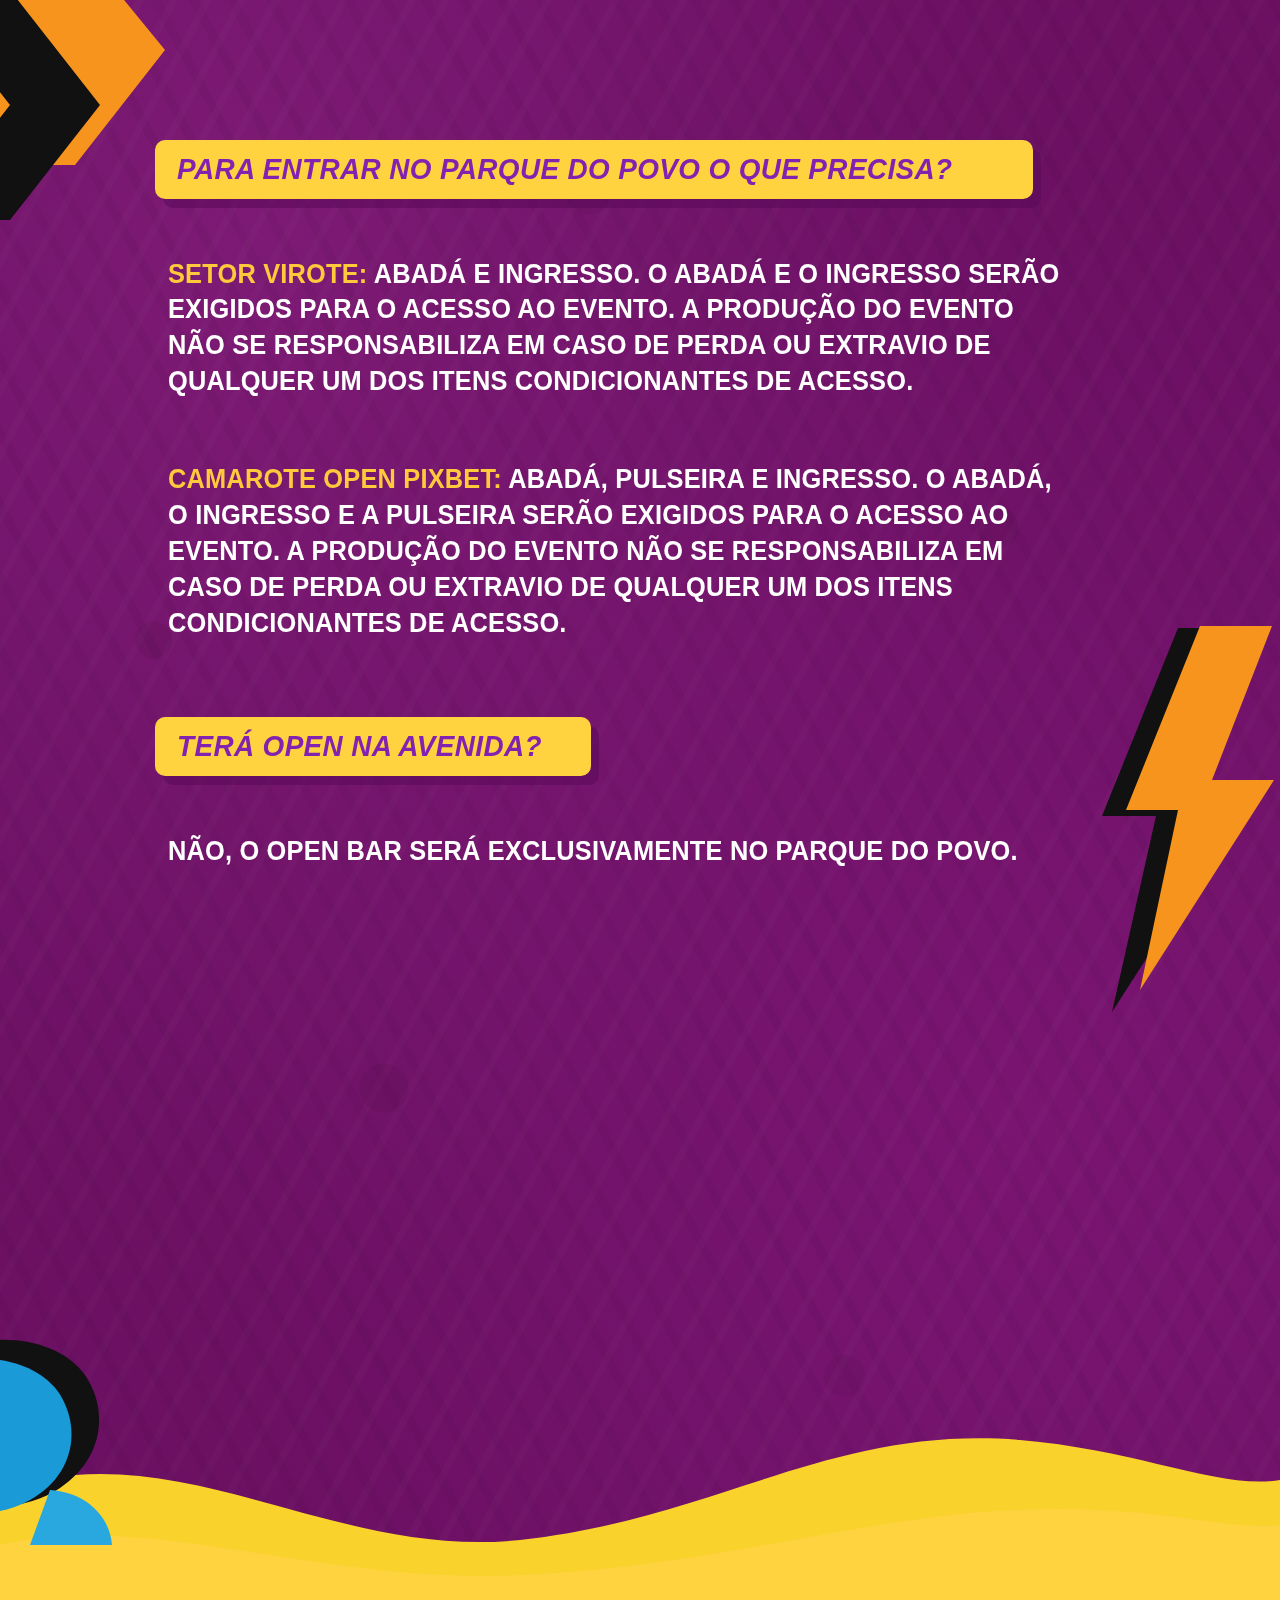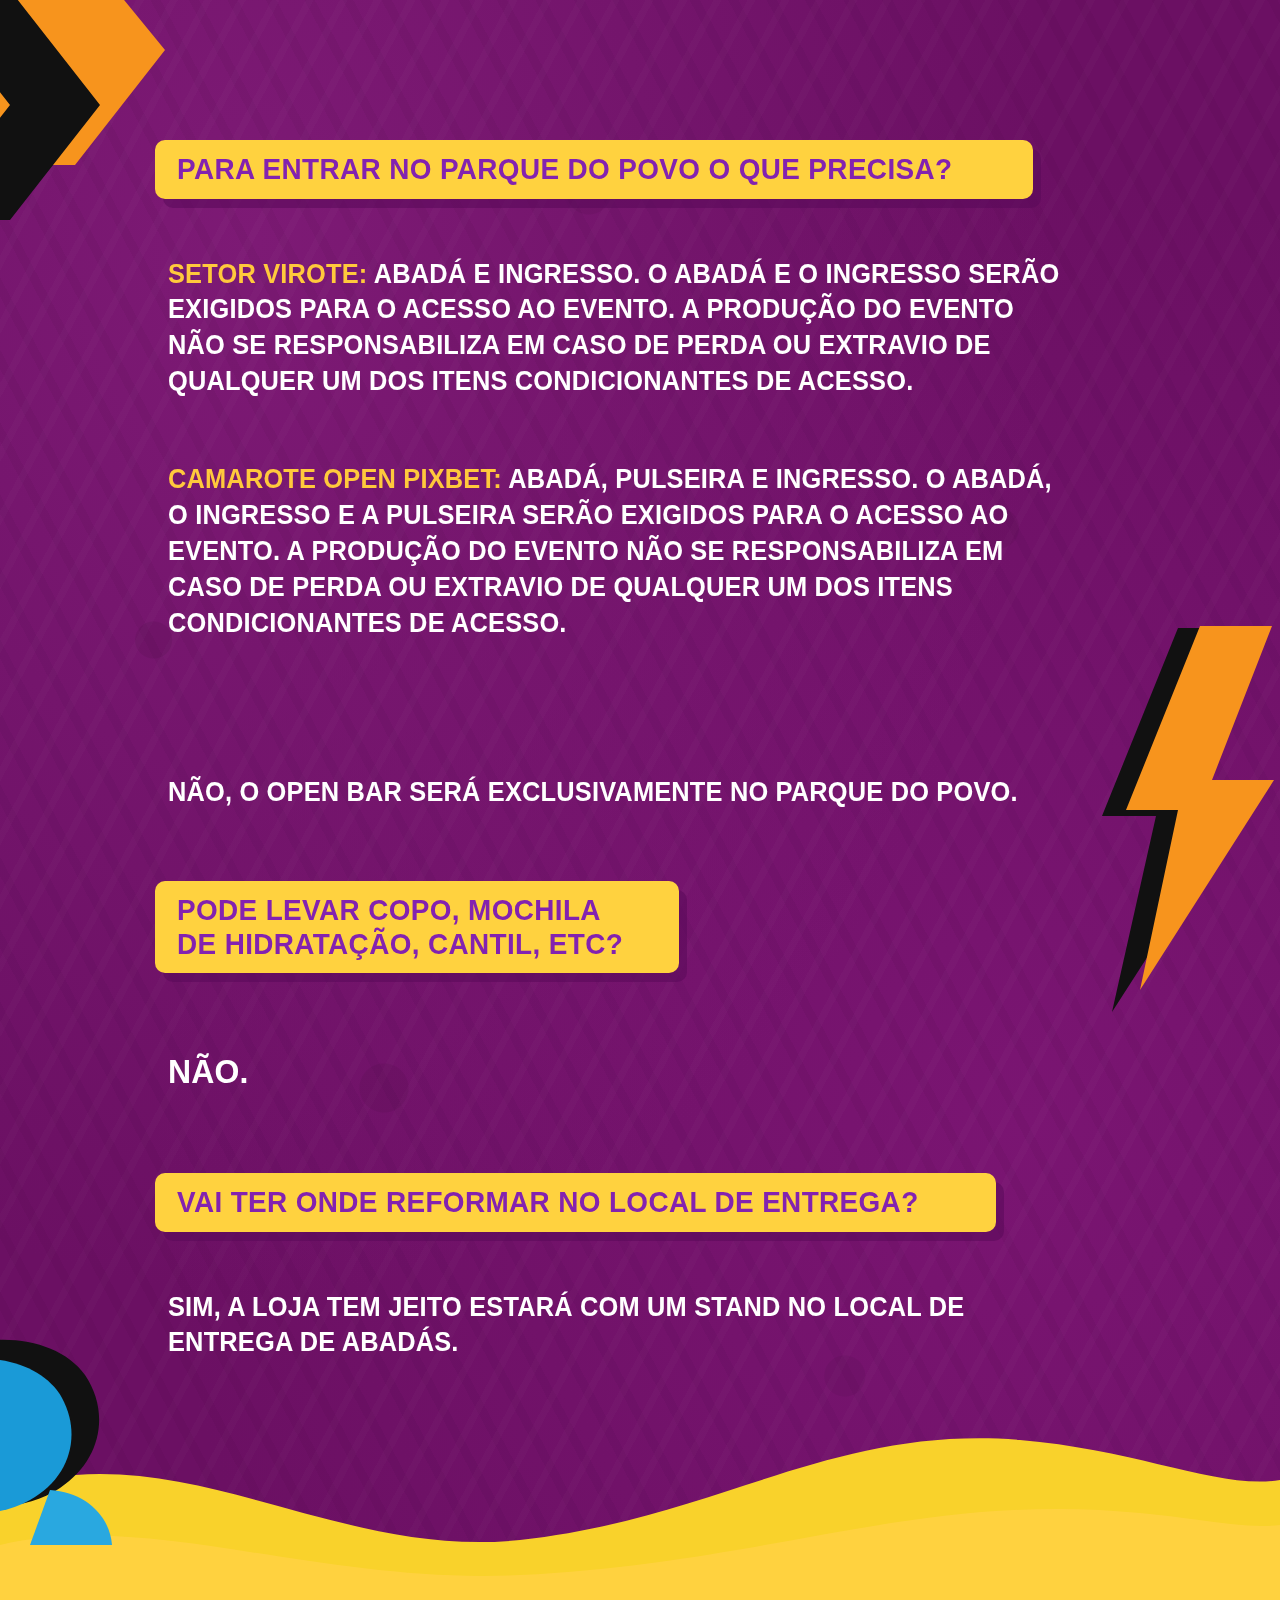--- a/index.html
+++ b/index.html
@@ -65,20 +65,21 @@
 
   .qbox {
     display: inline-block;
     position: relative;
     background: #ffd23f;
     color: #7a1fa2;
     border-radius: 10px;
     padding: 12px 22px 13px 22px;
     margin-left: 155px;
     box-shadow: 8px 9px 0 rgba(90,10,90,0.55);
+    font-style: italic;
   }
   .qbox .qtext {
     display: block;
     font-size: 30px;
     line-height: 1.12;
     font-weight: 900;
     letter-spacing: 0.4px;
     transform: scaleX(0.93);
     transform-origin: left center;
     white-space: pre-line;
@@ -147,47 +148,33 @@
       </div>
       <div class="answer">
         <div class="para"><span class="lead">SETOR VIROTE:</span><span> ABADÁ E INGRESSO. O ABADÁ E O INGRESSO SERÃO EXIGIDOS PARA O ACESSO AO EVENTO. A PRODUÇÃO DO EVENTO NÃO SE RESPONSABILIZA EM CASO DE PERDA OU EXTRAVIO DE QUALQUER UM DOS ITENS CONDICIONANTES DE ACESSO.</span></div>
         <div class="para"><span class="lead">CAMAROTE OPEN PIXBET:</span><span> ABADÁ, PULSEIRA E INGRESSO. O ABADÁ, O INGRESSO E A PULSEIRA SERÃO EXIGIDOS PARA O ACESSO AO EVENTO. A PRODUÇÃO DO EVENTO NÃO SE RESPONSABILIZA EM CASO DE PERDA OU EXTRAVIO DE QUALQUER UM DOS ITENS CONDICIONANTES DE ACESSO.</span></div>
       </div>
     </div>
 
     <div class="sp-b"></div>
 
     <div class="qa-block">
+      <div class="qbox">
+        <span class="qtext">TERÁ OPEN NA AVENIDA?</span>
+      </div>
       <div class="answer">
         <div class="para"><span>NÃO, O OPEN BAR SERÁ EXCLUSIVAMENTE NO PARQUE DO POVO.</span></div>
       </div>
     </div>
 
     <div class="sp-a"></div>
 
-    <div class="qa-block">
-      <div class="qbox">
-        <span class="qtext">PODE LEVAR COPO, MOCHILA
-DE HIDRATAÇÃO, CANTIL, ETC?</span>
-      </div>
-      <div class="answer big">
-        <div class="para"><span>NÃO.</span></div>
-      </div>
-    </div>
 
     <div class="sp-a"></div>
 
-    <div class="qa-block">
-      <div class="qbox">
-        <span class="qtext">VAI TER ONDE REFORMAR NO LOCAL DE ENTREGA?</span>
-      </div>
-      <div class="answer">
-        <div class="para"><span>SIM, A LOJA TEM JEITO ESTARÁ COM UM STAND NO LOCAL DE ENTREGA DE ABADÁS.</span></div>
-      </div>
-    </div>
 
     <div class="sp-a"></div>
 
     <div class="qa-block">
       <div class="answer">
         
       </div>
     </div>
 
   </div>

